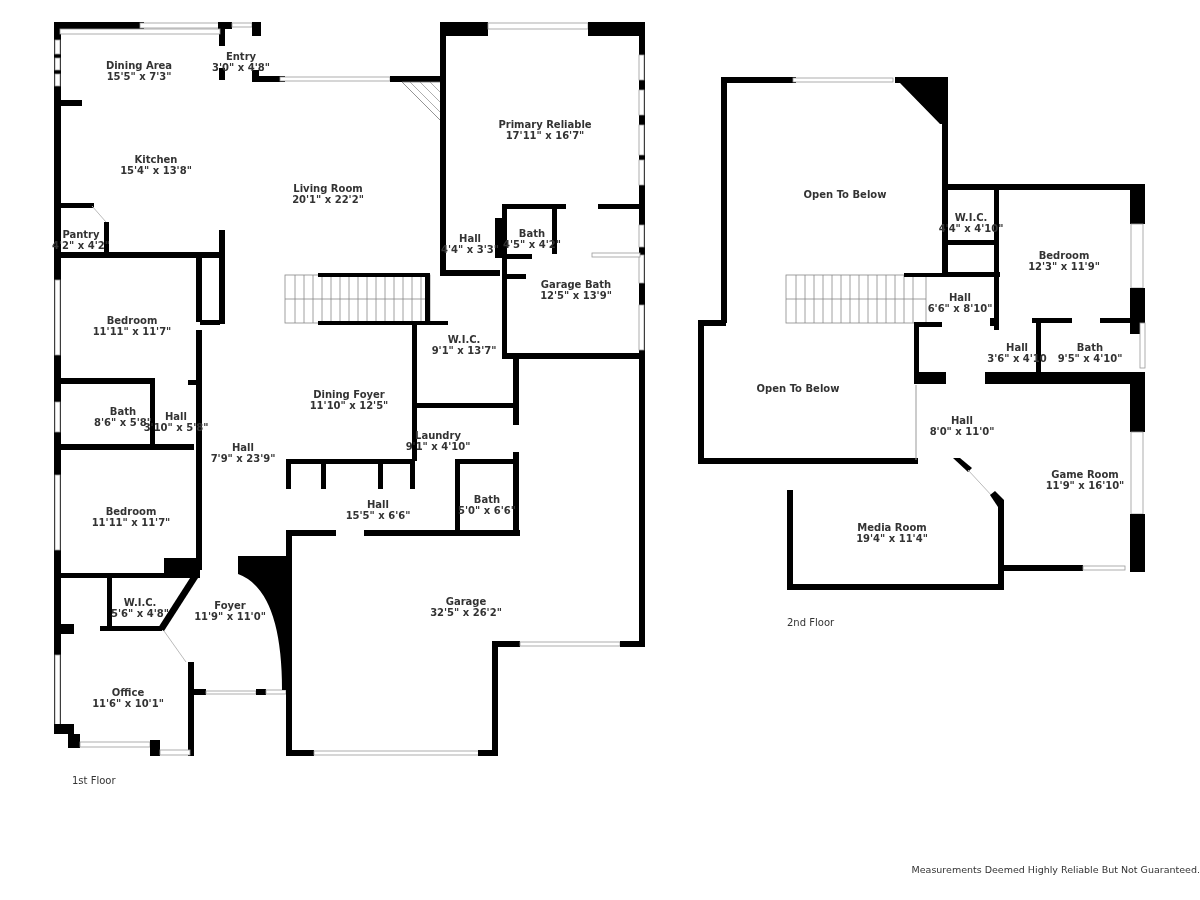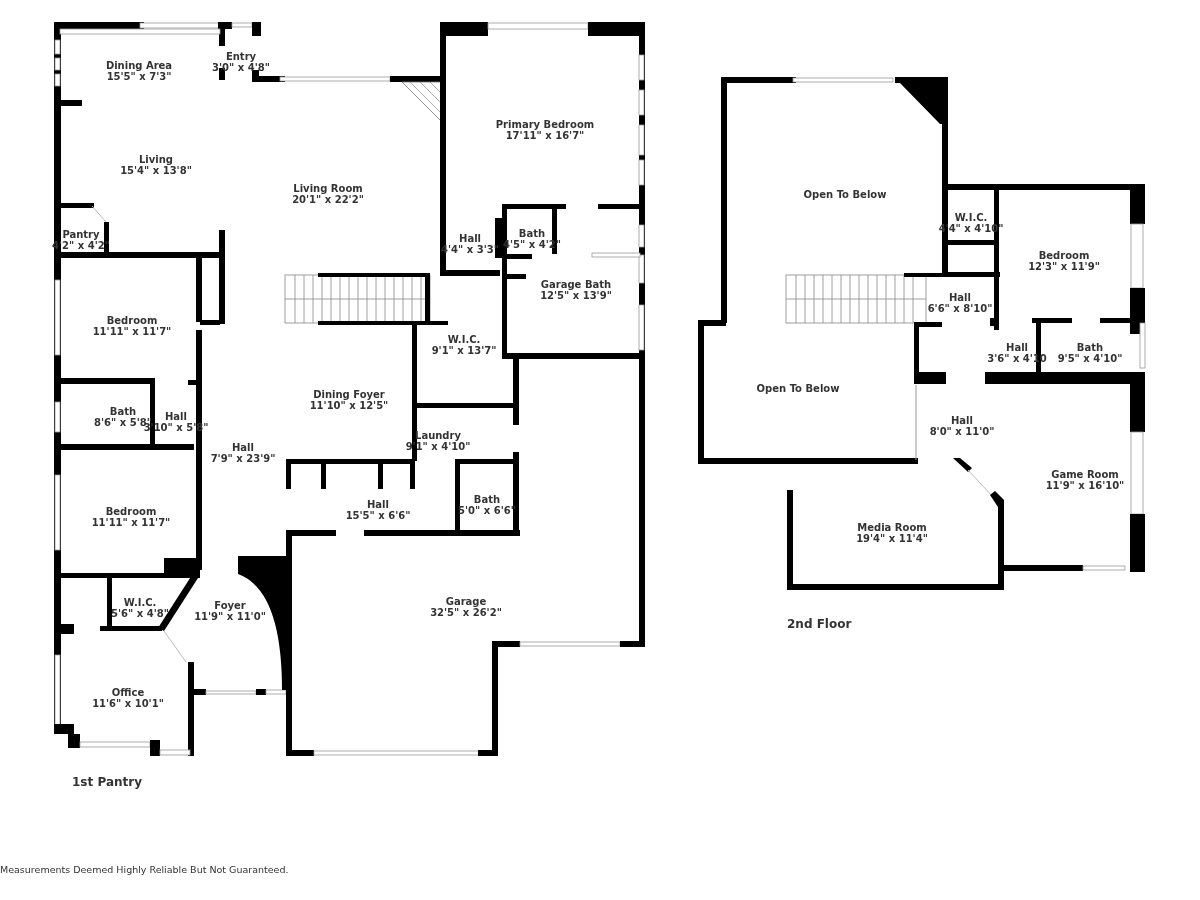--- a/index.html
+++ b/index.html
@@ -3,22 +3,22 @@
 <meta charset="utf-8">
 <style>
   html, body { margin:0; padding:0; background:#ffffff; }
   body { width:1200px; height:900px; position:relative; overflow:hidden; font-family:"DejaVu Sans", sans-serif; color:#333; }
   svg.plan { position:absolute; left:0; top:0; }
   .wall { fill:#000; }
   .win { fill:#fff; stroke:#999; stroke-width:0.8; }
   .door { stroke:#bbb; stroke-width:1; fill:none; }
   .stairs line { stroke:#888; stroke-width:0.8; }
   .lbl { position:absolute; text-align:center; font-size:10px; line-height:11px; color:#333; white-space:nowrap; transform:translateX(-50%);font-weight:bold; }
-  .floor-lbl { position:absolute; font-size:12px; color:#333;font-weight:bold; }
-  .footer { position:absolute; left:0; width:1200px; top:864px; text-align:left; font-size:9.5px; color:#333; }
+  .floor-lbl { position:absolute; font-size:10px; color:#333; }
+  .footer { position:absolute; left:0; width:1200px; top:864px; text-align:right; font-size:9.5px; color:#333; }
 </style>
 </head>
 <body>
 
 <svg class="plan" width="1200" height="900" viewBox="0 0 1200 900">
 
   <g>
 
     <rect class="wall" x="54" y="22" width="7" height="712"></rect>
 
@@ -225,29 +225,29 @@
 <div>
   <div class="lbl" style="left:139px;top:60px">
       <div>Dining Area</div>
       <div>15'5" x 7'3"</div>
     </div>
   <div class="lbl" style="left:241px;top:51px">
       <div>Entry</div>
       <div>3'0" x 4'8"</div>
     </div>
   <div class="lbl" style="left:156px;top:154px">
-      <div>Living</div>
+      <div>Kitchen</div>
       <div>15'4" x 13'8"</div>
     </div>
   <div class="lbl" style="left:328px;top:183px">
       <div>Living Room</div>
       <div>20'1" x 22'2"</div>
     </div>
   <div class="lbl" style="left:545px;top:119px">
-      <div>Primary Bedroom</div>
+      <div>Primary Reliable</div>
       <div>17'11" x 16'7"</div>
     </div>
   <div class="lbl" style="left:81px;top:229px">
       <div>Pantry</div>
       <div>4'2" x 4'2"</div>
     </div>
   <div class="lbl" style="left:470px;top:233px">
       <div>Hall</div>
       <div>4'4" x 3'3"</div>
     </div>
@@ -351,16 +351,16 @@
   <div class="lbl" style="left:1085px;top:469px">
       <div>Game Room</div>
       <div>11'9" x 16'10"</div>
     </div>
   <div class="lbl" style="left:892px;top:522px">
       <div>Media Room</div>
       <div>19'4" x 11'4"</div>
     </div>
 </div>
 
-<div class="floor-lbl" style="left:72px;top:775px">1st Pantry</div>
+<div class="floor-lbl" style="left:72px;top:775px">1st Floor</div>
 <div class="floor-lbl" style="left:787px;top:617px">2nd Floor</div>
 
 <div class="footer">Measurements Deemed Highly Reliable But Not Guaranteed.</div>
 
 </body></html>

